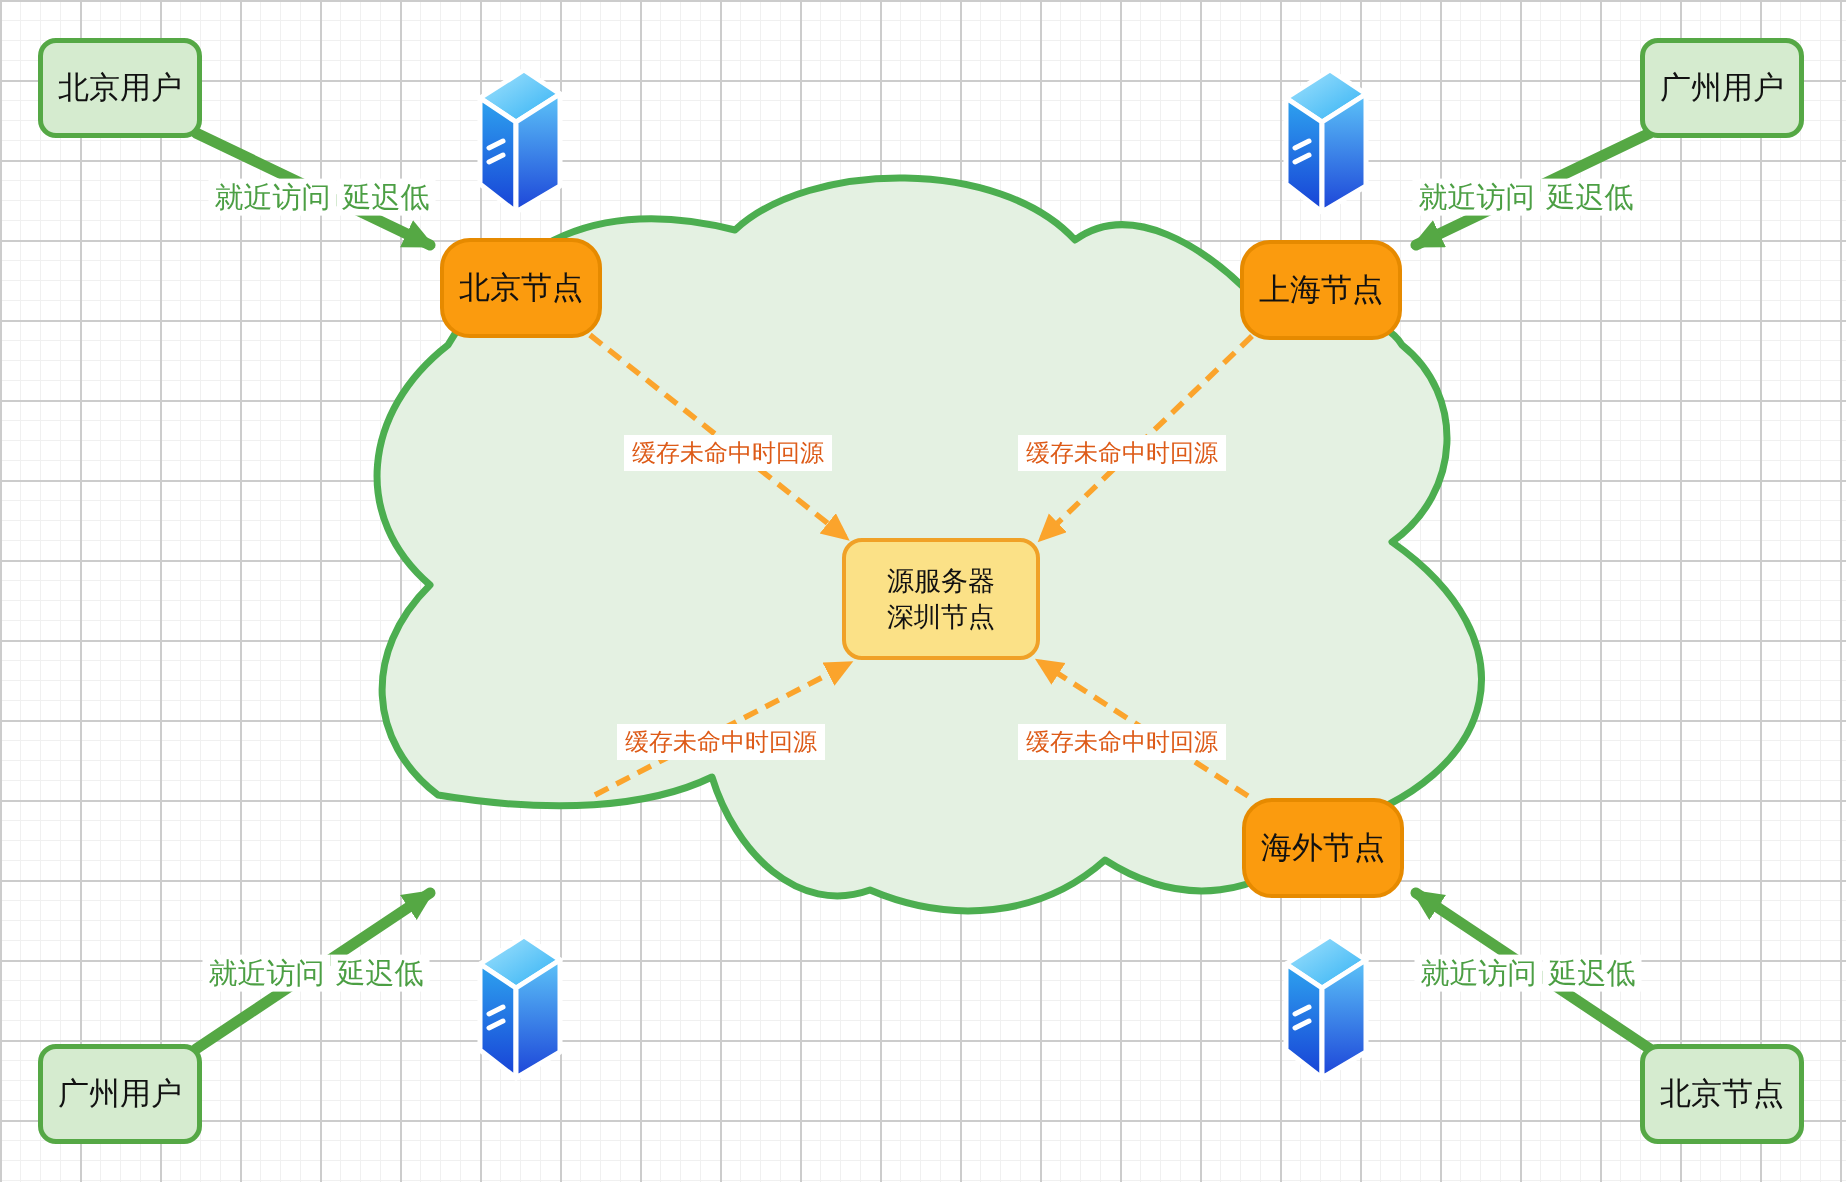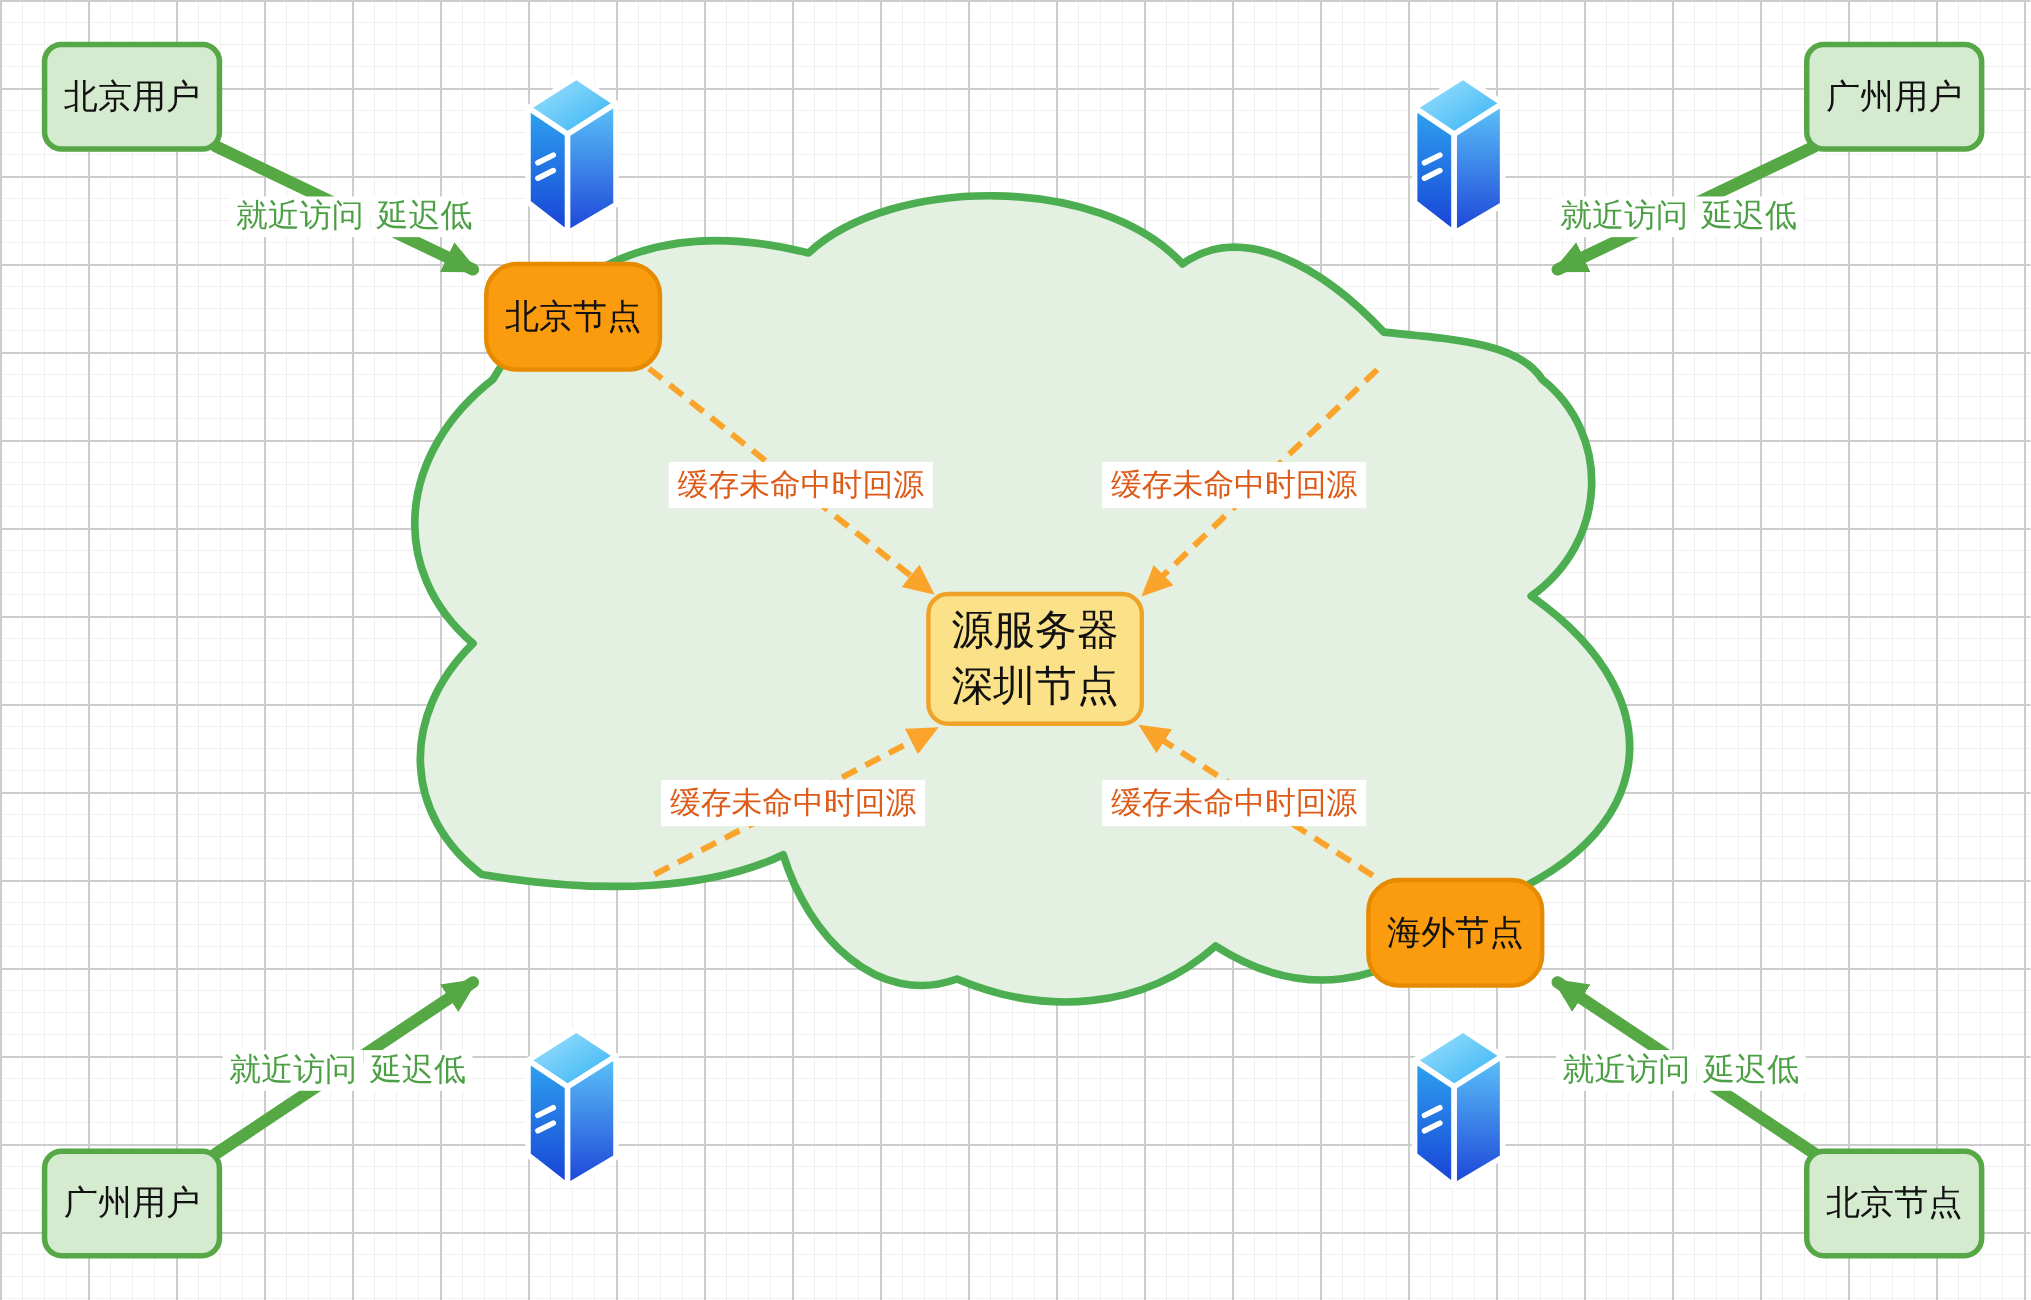--- a/index.html
+++ b/index.html
@@ -30,29 +30,29 @@
   .oarrow{stroke:var(--orange-arrow);stroke-width:5.5;fill:none;stroke-dasharray:15 9;}
   .orange-fill{fill:var(--orange-arrow);}
 
   .box{position:absolute;display:flex;align-items:center;justify-content:center;
        box-sizing:border-box;color:#111;text-align:center;}
   .user-box{width:164px;height:100px;background:var(--user-box-fill);
        border:5px solid var(--user-box-border);border-radius:18px;font-size:31px;font-weight:500;}
   .node-box{width:162px;height:100px;background:var(--node-fill);
        border:4px solid var(--node-border);border-radius:30px;font-size:31px;font-weight:500;}
   .origin-box{width:198px;height:122px;background:var(--origin-fill);
-       border:4px solid var(--origin-border);border-radius:20px;font-size:38px;
+       border:4px solid var(--origin-border);border-radius:20px;font-size:27px;
        font-weight:500;flex-direction:column;line-height:1.35;}
 
   .lbl{position:absolute;transform:translate(-50%,-50%);text-align:center;white-space:nowrap;}
   .green-label{color:var(--green-text);font-size:29px;font-weight:500;line-height:1.2;
        display:flex;flex-direction:row;align-items:center;}
   .green-label span{background:#ffffff;padding:1px 6px;display:inline-block;}
-  .orange-label{color:var(--orange-text);font-size:28px;font-weight:500;
-       background:#ffffff;padding:2px 8px;}
+  .orange-label{color:var(--orange-text);font-size:24px;font-weight:500;
+       background:#ffffff;padding:2px 8px;margin-top:12px;}
 </style>
 </head>
 <body>
 
 <div id="stage">
 
   <svg id="diagram-svg" viewBox="0 0 1846 1182">
     <defs>
       <linearGradient id="gTop" x1="0" y1="0" x2="1" y2="1">
         <stop offset="0" stop-color="#A6E4FD"></stop>
@@ -116,20 +116,21 @@
     <use href="#server-def" x="474" y="928"></use>
     <use href="#server-def" x="1280" y="928"></use>
   </svg>
 
   <div class="box user-box" style="left:38px;top:38px">北京用户</div>
   <div class="box user-box" style="left:1640px;top:38px">广州用户</div>
   <div class="box user-box" style="left:38px;top:1044px">广州用户</div>
   <div class="box user-box" style="left:1640px;top:1044px">北京节点</div>
 
   <div class="box node-box" style="left:440px;top:238px">北京节点</div>
+  <div class="box node-box" style="left:1240px;top:240px">上海节点</div>
   <div class="box node-box" style="left:1242px;top:798px">海外节点</div>
 
   <div class="box origin-box" style="left:842px;top:538px">
     <span>源服务器</span>
     <span>深圳节点</span>
   </div>
 
   <div class="lbl green-label" style="left:322px;top:197px">
     <span>就近访问</span>
     <span>延迟低</span>

